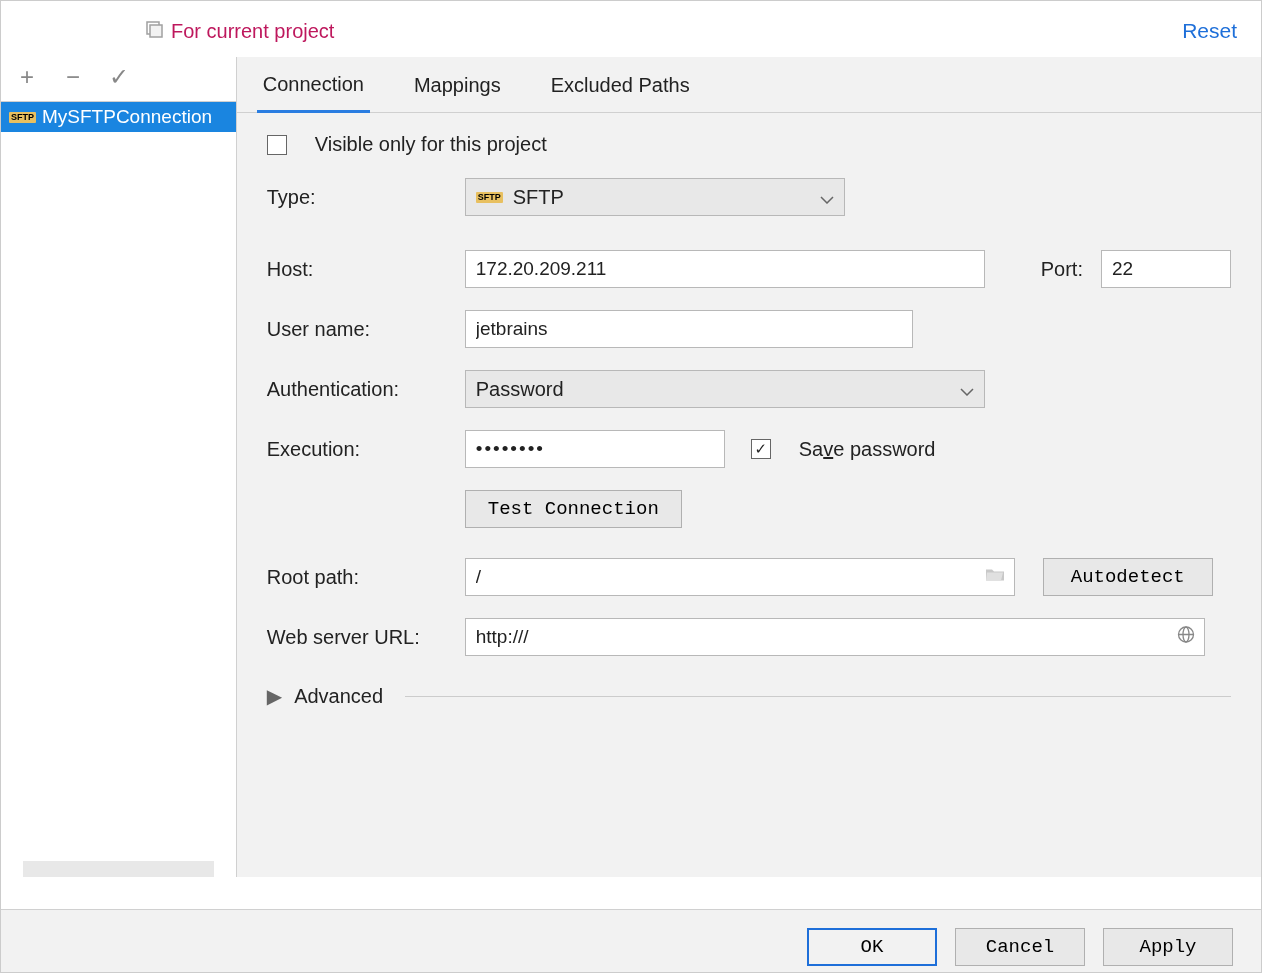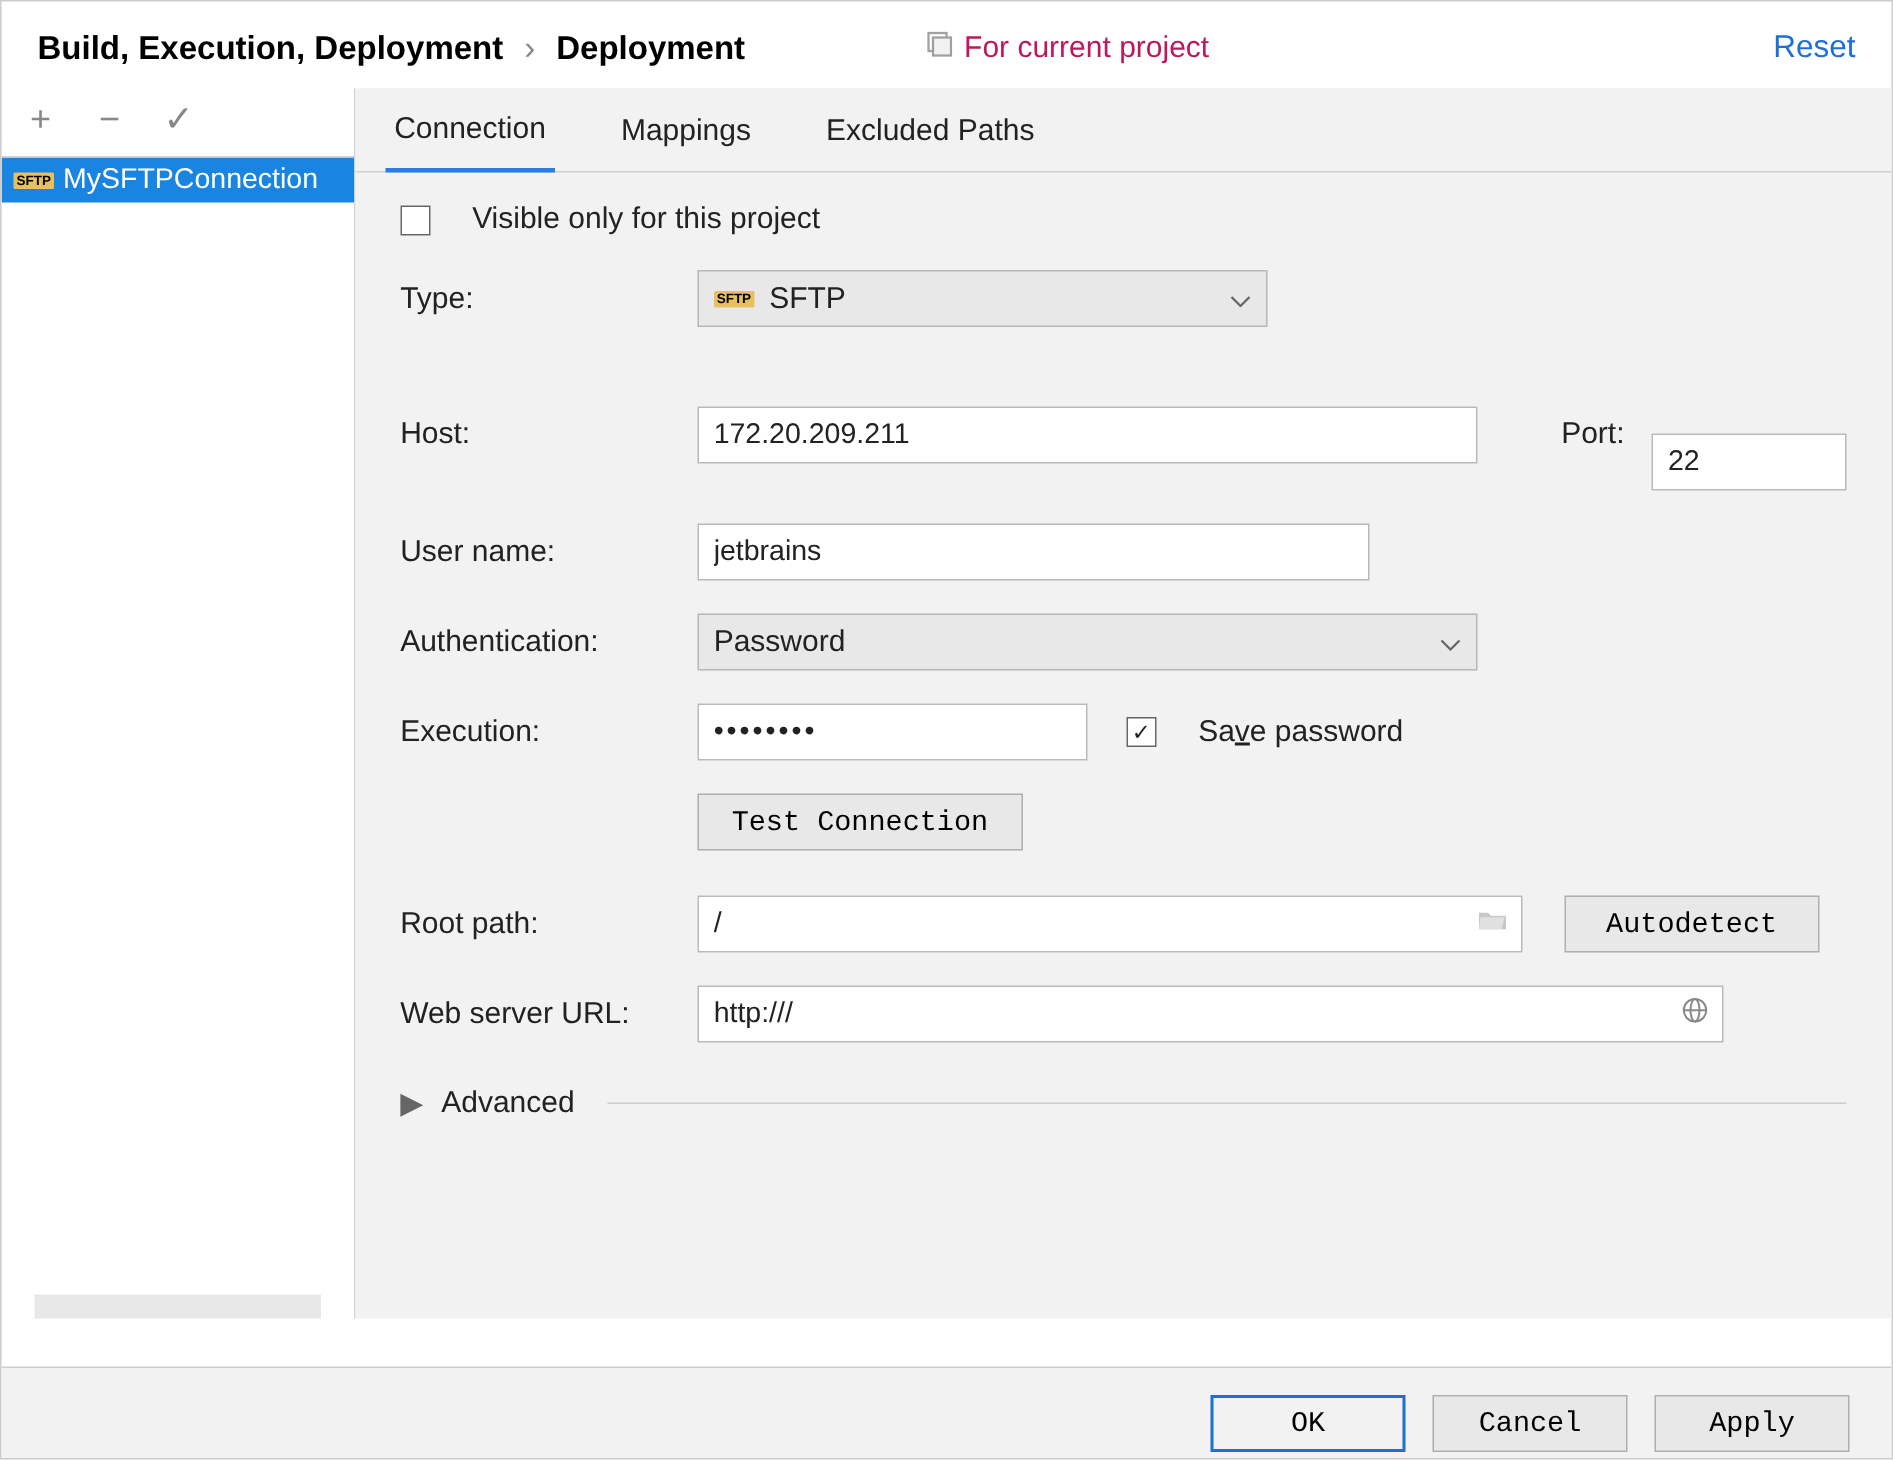--- a/index.html
+++ b/index.html
@@ -50,25 +50,20 @@
     .footer { border-top: 1px solid #d0d0d0; padding: 18px 28px; display: flex; justify-content: flex-end; gap: 18px; background: #f2f2f2; margin-top: 32px; }
     .footer .btn { width: 130px; }
     .footer .btn.primary { border: 2px solid #1e6fd9; background: #f2f2f2; }
 
     .underline-letter { text-decoration: underline; }
   </style>
 </head>
 <body>
 
 <div class="header">
-  <div class="breadcrumb">
-    <span>Build, Execution, Deployment</span>
-    <span class="sep">›</span>
-    <span>Deployment</span>
-  </div>
   <div class="for-current">
     <span>
       <svg width="18" height="18" viewBox="0 0 18 18">
           <rect x="2" y="2" width="12" height="12" fill="none" stroke="#a0a0a0" stroke-width="1.5"></rect>
           <rect x="5" y="5" width="12" height="12" fill="#f2f2f2" stroke="#a0a0a0" stroke-width="1.5"></rect>
         </svg>
     </span>
     <span>For current project</span>
   </div>
   <span class="reset-link">Reset</span>
@@ -120,21 +115,21 @@
         </div>
       </div>
 
       <div style="height:12px"></div>
 
       <div class="row">
         <span class="label">Host:</span>
         <input type="text" style="width: 520px;" value="172.20.209.211">
         <span style="width:20px"></span>
         <span>Port:</span>
-        <input type="text" style="width: 130px; margin-top: 37px;" value="22">
+        <input type="text" style="width: 130px;" value="22">
       </div>
 
       <div class="row">
         <span class="label">User name:</span>
         <input type="text" style="width: 448px;" value="jetbrains">
       </div>
 
       <div class="row">
         <span class="label">Authentication:</span>
         <div class="dropdown" style="width:520px">
@@ -172,21 +167,21 @@
                 <path d="M1 3 L1 14 L19 14 L19 5 L9 5 L7 3 Z" fill="#c8c8c8"></path>
                 <path d="M2 6 L18 6 L16 14 L1 14 Z" fill="#e0e0e0"></path>
               </svg>
           </span>
         </div>
         <button class="btn" style="width:170px;margin-left:10px">Autodetect</button>
       </div>
 
       <div class="row">
         <span class="label">Web server URL:</span>
-        <div class="input-with-icon" style="width:684px">
+        <div class="input-with-icon" style="width:740px">
           <input type="text" style="width: 100%;" value="http:///">
           <span class="trail-icon">
             <svg width="18" height="18" viewBox="0 0 18 18">
                 <circle cx="9" cy="9" r="7.5" fill="none" stroke="#888" stroke-width="1.3"></circle>
                 <ellipse cx="9" cy="9" rx="3" ry="7.5" fill="none" stroke="#888" stroke-width="1.3"></ellipse>
                 <line x1="1.5" y1="9" x2="16.5" y2="9" stroke="#888" stroke-width="1.3"></line>
               </svg>
           </span>
         </div>
       </div>

